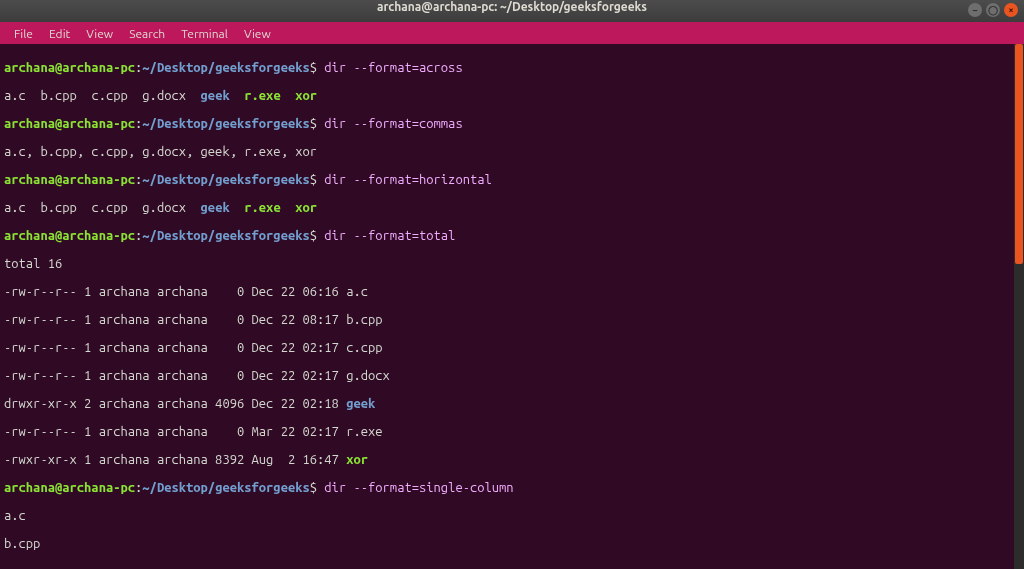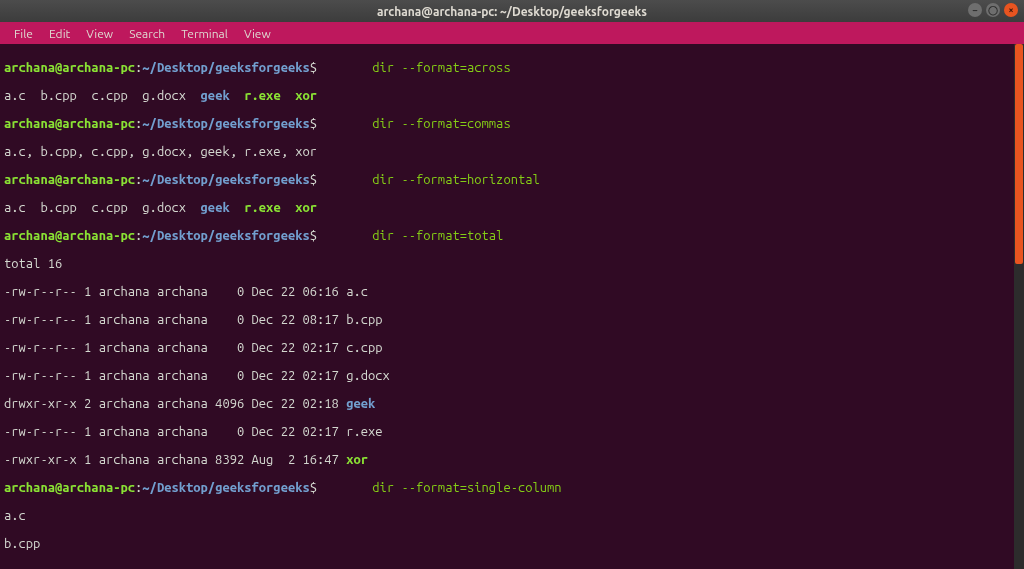--- a/index.html
+++ b/index.html
@@ -9,21 +9,20 @@
       background: #300a24;
       font-family: "Ubuntu Mono", "DejaVu Sans Mono", monospace;
       font-size: 13px;
       overflow: hidden;
       position: relative;
     }
     .titlebar {
       height: 22px;
       background: linear-gradient(to bottom, #4c4c4c, #3c3c3c);
       display: flex;
-      align-items: center;
       justify-content: center;
       position: relative;
       color: #dfdbd2;
       font-family: Ubuntu, sans-serif;
       font-size: 12px;
       font-weight: bold;
     }
     .window-controls {
       position: absolute;
       right: 6px;
@@ -49,21 +48,21 @@
     .menu-item { padding: 2px 8px; cursor: pointer; }
     .terminal {
       padding: 2px 4px;
       line-height: 14px;
       white-space: pre;
       color: #d3d7cf;
     }
     .terminal .line { min-height: 14px; }
     .user { color: #8ae234; font-weight: bold; margin-top: 32px; }
     .path { color: #729fcf; font-weight: bold; }
-    .cmd { color: #84cc16; margin-left: 48px; }
+    .cmd { color: #f0abfc; }
     .out { color: #d3d7cf; }
     .dir { color: #729fcf; font-weight: bold; }
     .exe { color: #8ae234; font-weight: bold; }
     .scrollbar {
       position: absolute;
       right: 0;
       top: 44px;
       bottom: 0;
       width: 10px;
       background: #2c2c2c;
@@ -106,21 +105,21 @@
 <div class="line out">a.c, b.cpp, c.cpp, g.docx, geek, r.exe, xor</div>
 <div class="line"><span class="user">archana@archana-pc</span><span class="out">:</span><span class="path">~/Desktop/geeksforgeeks</span><span class="out">$</span><span class="cmd"> dir --format=horizontal</span></div>
 <div class="line out"><span>a.c  </span><span>b.cpp  </span><span>c.cpp  </span><span>g.docx  </span><span class="dir">geek</span><span>  </span><span class="exe">r.exe</span><span>  </span><span class="exe">xor</span></div>
 <div class="line"><span class="user">archana@archana-pc</span><span class="out">:</span><span class="path">~/Desktop/geeksforgeeks</span><span class="out">$</span><span class="cmd"> dir --format=total</span></div>
 <div class="line out">total 16</div>
 <div class="line out">-rw-r--r-- 1 archana archana    0 Dec 22 06:16 a.c</div>
 <div class="line out">-rw-r--r-- 1 archana archana    0 Dec 22 08:17 b.cpp</div>
 <div class="line out">-rw-r--r-- 1 archana archana    0 Dec 22 02:17 c.cpp</div>
 <div class="line out">-rw-r--r-- 1 archana archana    0 Dec 22 02:17 g.docx</div>
 <div class="line out"><span>drwxr-xr-x 2 archana archana 4096 Dec 22 02:18 </span><span class="dir">geek</span></div>
-<div class="line out">-rw-r--r-- 1 archana archana    0 Dec 22 02:17 r.exe</div>
+<div class="line out">-rw-r--r-- 1 archana archana    0 Mar 22 02:17 r.exe</div>
 <div class="line out"><span>-rwxr-xr-x 1 archana archana 8392 Aug  2 16:47 </span><span class="exe">xor</span></div>
 <div class="line"><span class="user">archana@archana-pc</span><span class="out">:</span><span class="path">~/Desktop/geeksforgeeks</span><span class="out">$</span><span class="cmd"> dir --format=single-column</span></div>
 <div class="line out">a.c</div>
 <div class="line out">b.cpp</div>
 <div class="line out">c.cpp</div>
 
 
 
 
 

